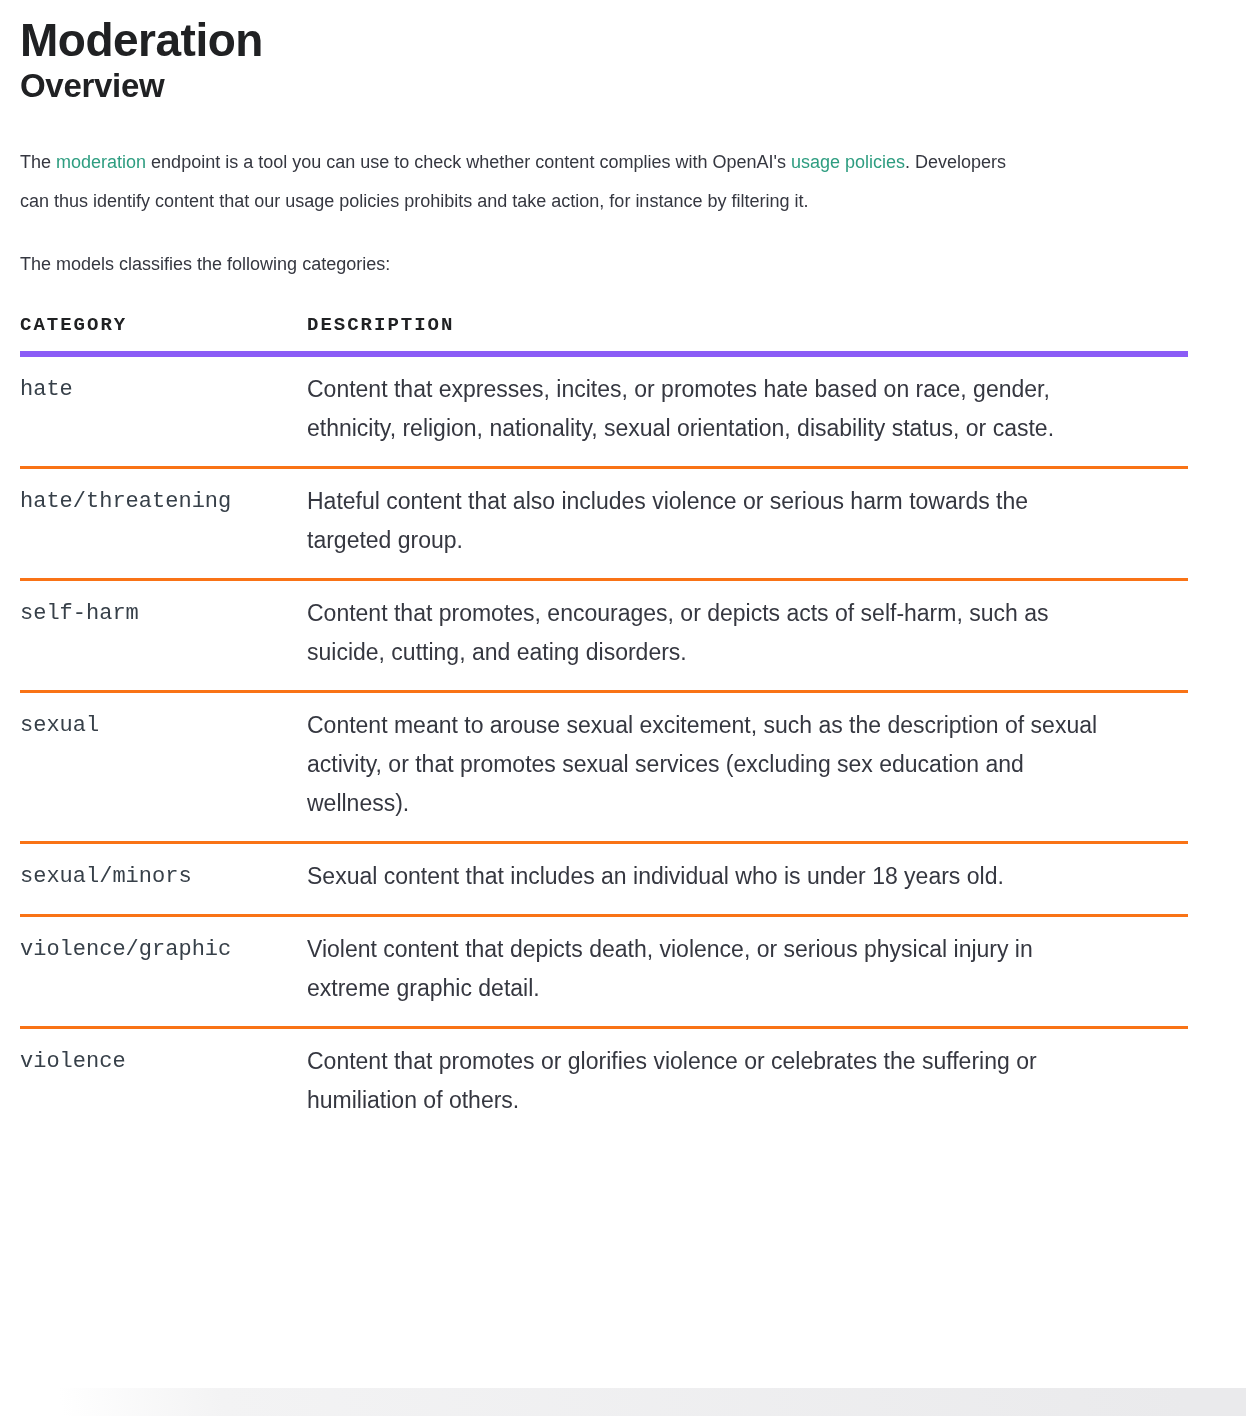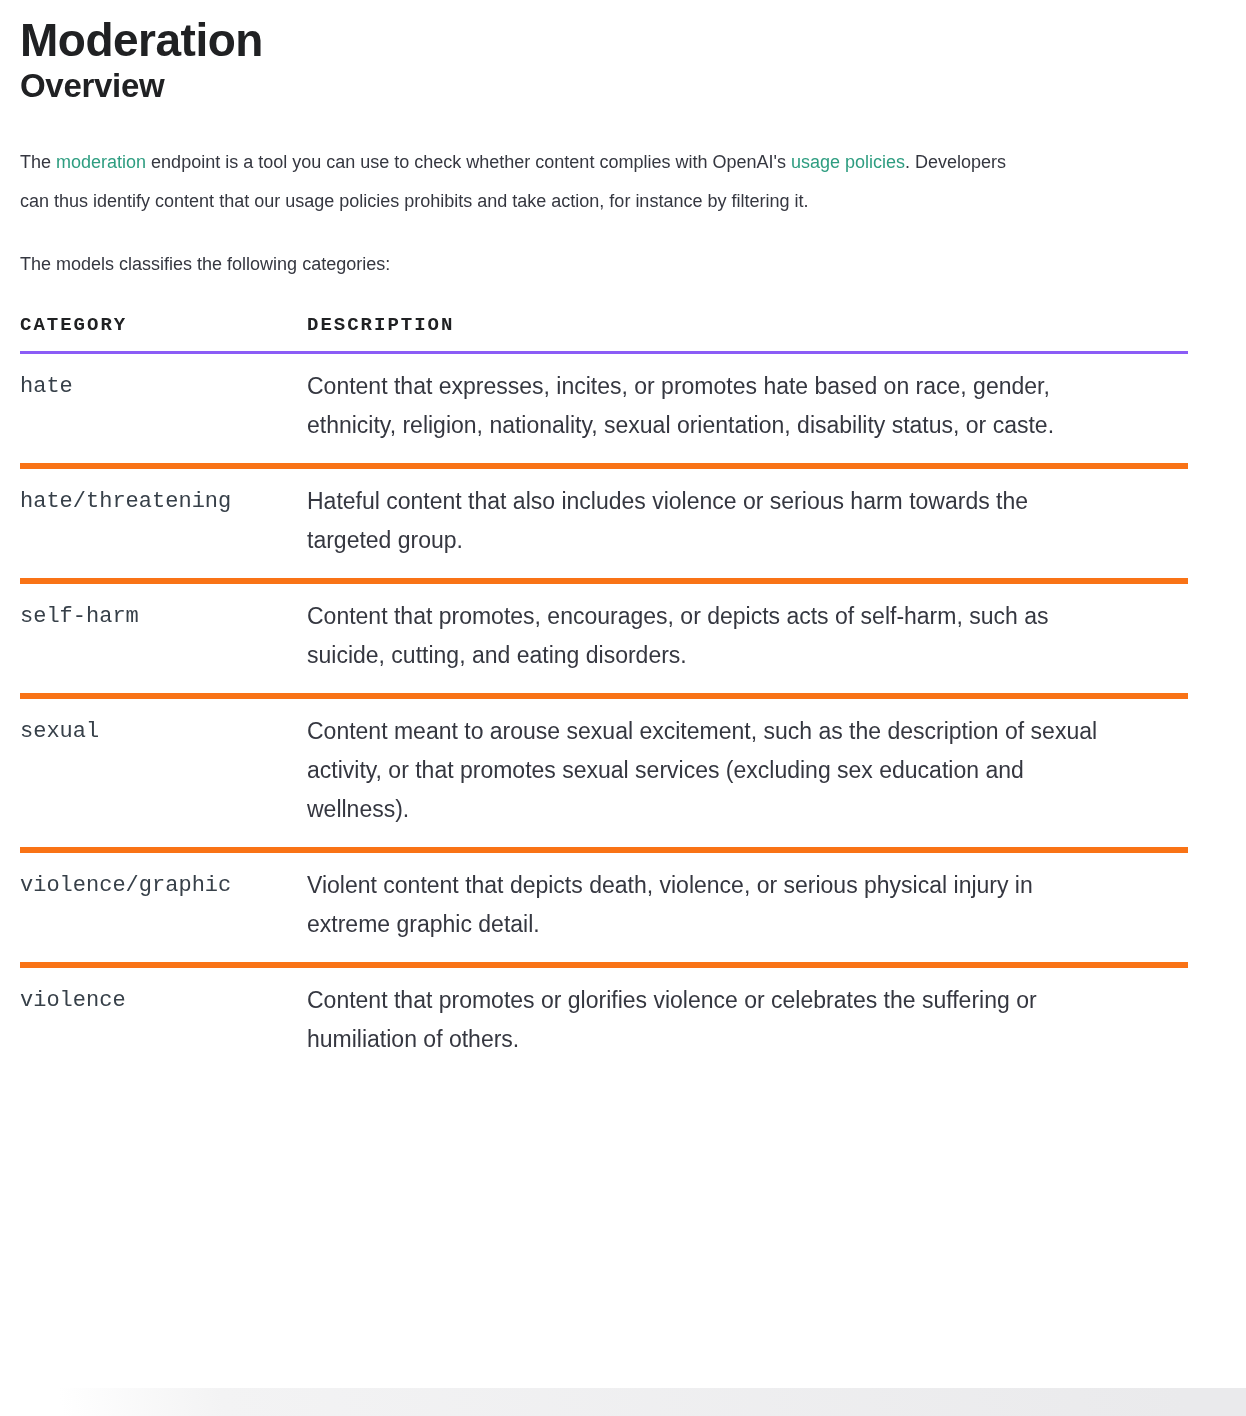--- a/index.html
+++ b/index.html
@@ -49,26 +49,26 @@
     table-layout: fixed;
   }
   th {
     font-family: "Liberation Mono", "DejaVu Sans Mono", monospace;
     font-size: 19px;
     font-weight: 700;
     letter-spacing: 2px;
     text-align: left;
     color: #202123;
     padding: 0 0 15px 0;
-    border-bottom: 3px solid #8b5cf6;
+    border-bottom: 6px solid #8b5cf6;
   }
   th.category-col { width: 287px; }
   td {
     vertical-align: top;
-    border-bottom: 6px solid #f97316;
+    border-bottom: 3px solid #f97316;
     padding: 13px 0 18px 0;
   }
   tr:last-child td { border-bottom: none; }
   td.category-cell {
     font-family: "Liberation Mono", "DejaVu Sans Mono", monospace;
     font-size: 22px;
     line-height: 39px;
     color: #374049;
     padding-right: 16px;
     word-break: keep-all;
@@ -118,20 +118,24 @@
       </tr>
       <tr>
         <td class="category-cell">self-harm</td>
         <td class="description-cell">Content that promotes, encourages, or depicts acts of self-harm, such as suicide, cutting, and eating disorders.</td>
       </tr>
       <tr>
         <td class="category-cell">sexual</td>
         <td class="description-cell">Content meant to arouse sexual excitement, such as the description of sexual activity, or that promotes sexual services (excluding sex education and wellness).</td>
       </tr>
       <tr>
+        <td class="category-cell">sexual/minors</td>
+        <td class="description-cell">Sexual content that includes an individual who is under 18 years old.</td>
+      </tr>
+      <tr>
         <td class="category-cell">violence/graphic</td>
         <td class="description-cell">Violent content that depicts death, violence, or serious physical injury in extreme graphic detail.</td>
       </tr>
       <tr>
         <td class="category-cell">violence</td>
         <td class="description-cell">Content that promotes or glorifies violence or celebrates the suffering or humiliation of others.</td>
       </tr>
     </tbody>
   </table>
 

